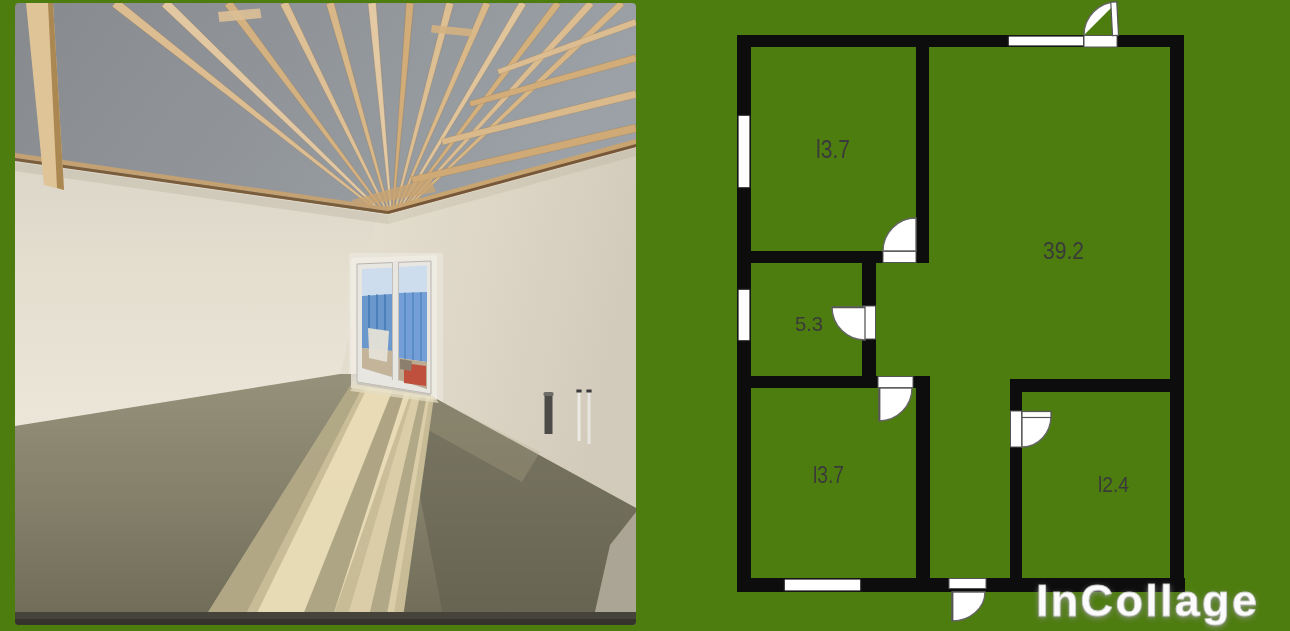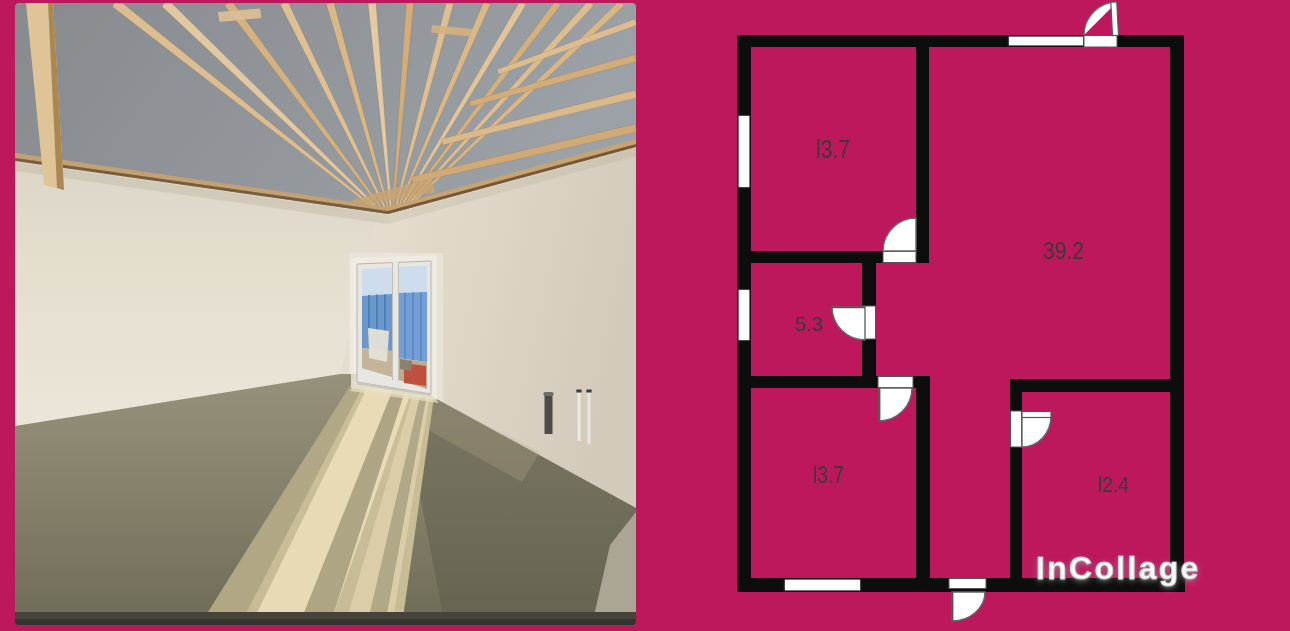--- a/index.html
+++ b/index.html
@@ -1,21 +1,21 @@
 <!DOCTYPE html>
 <html><head>
 <meta charset="utf-8">
 <style>
   html,body{margin:0;padding:0;width:1290px;height:631px;overflow:hidden;background:#ffffff;}
   body{font-family:"Liberation Sans",sans-serif;}
-  #page{position:relative;width:1290px;height:631px;background:#be185d;}
+  #page{position:relative;width:1290px;height:631px;background:#4d7c0f;}
   #photo{position:absolute;left:15px;top:3px;}
   #plan{position:absolute;left:640px;top:0;}
-  #wm{position:absolute;left:1036px;top:550px;font-family:"Liberation Sans",sans-serif;
-      font-weight:bold;font-size:32px;letter-spacing:2.3px;color:#fbfbfb;
+  #wm{position:absolute;left:1036px;top:575px;font-family:"Liberation Sans",sans-serif;
+      font-weight:bold;font-size:45px;letter-spacing:2.3px;color:#fbfbfb;
       text-shadow:0 2px 6px rgba(150,150,150,.85),0 1px 2px rgba(165,165,165,.8);-webkit-text-stroke:0.9px rgba(205,205,205,.85);}
 </style>
 </head>
 <body>
 <div id="page">
 
 <svg id="photo" width="621" height="622" viewBox="15 3 621 622">
   <defs>
     <linearGradient id="gWallL" x1="0" y1="0" x2="0" y2="1">
       <stop offset="0" stop-color="#d9d3c7"></stop>

